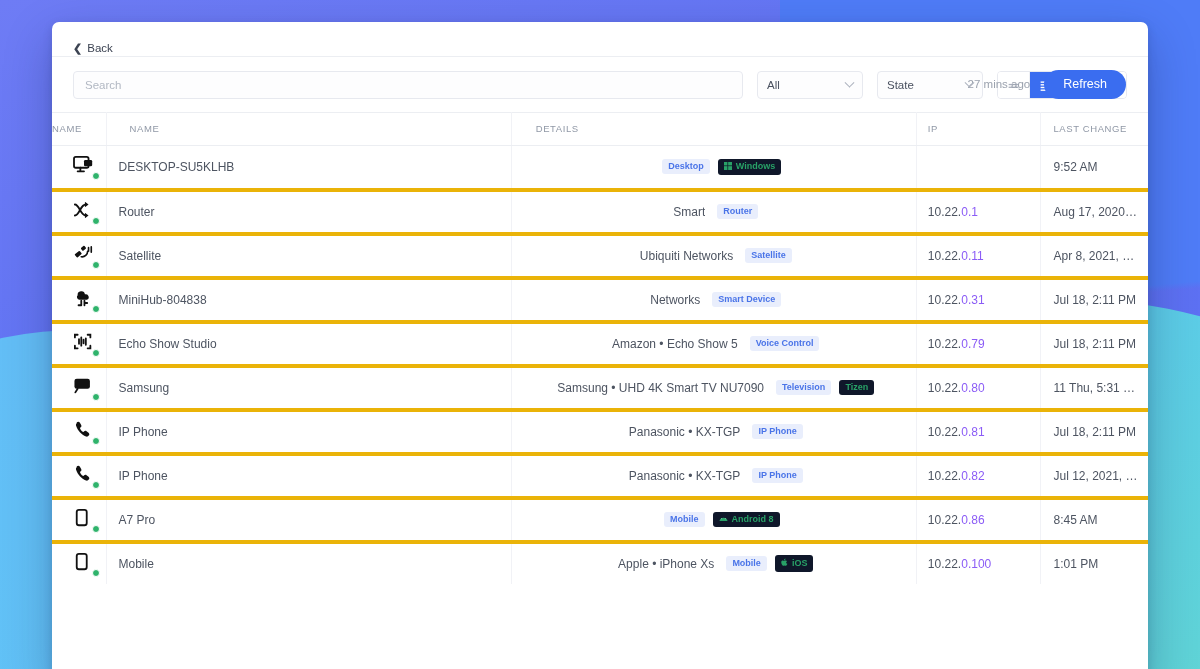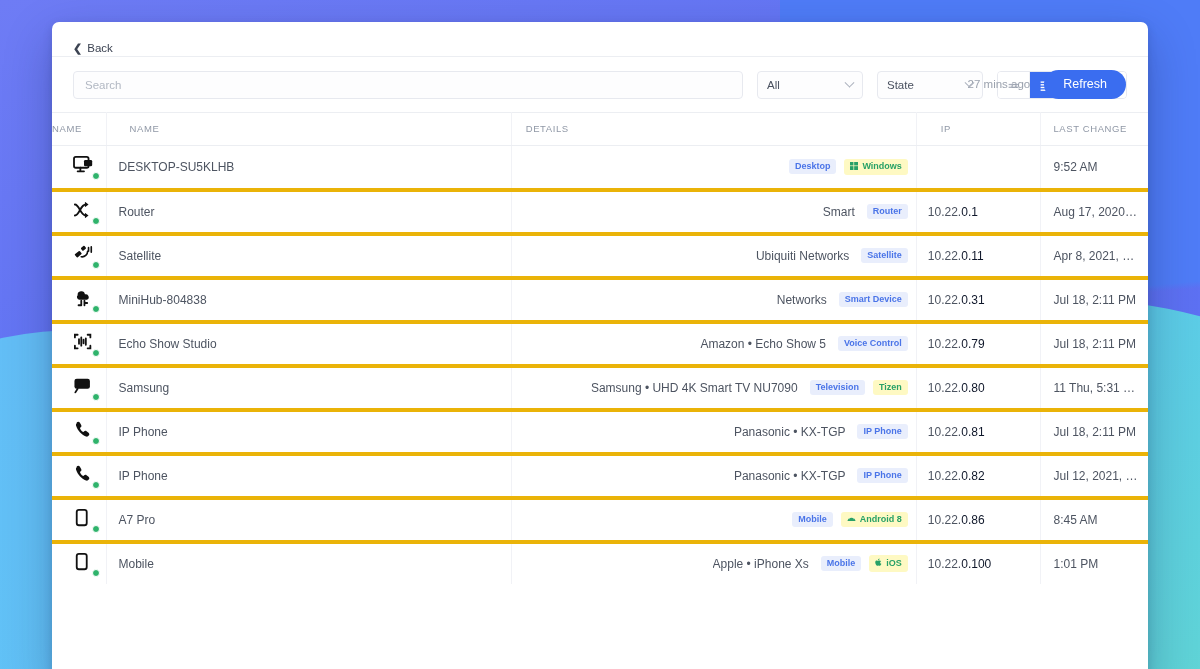--- a/index.html
+++ b/index.html
@@ -123,34 +123,34 @@
   .col-name   { width: 390px; }
   .col-det    { width: 390px; }
   .col-ip     { width: 120px; }
   .col-change { width: 103px; }
 
   .pad-l { padding-left: 21px; }
   .cell-type { padding-left: 21px; }
   .cell-name { padding-left: 12px; color: #4d5461; }
   .cell-det  { padding-left: 12px; color: #5b6270; position: relative; }
   .cell-ip   { padding-left: 11px; color: #8a919e; white-space: nowrap; }
-  .cell-ip .ip-hi { color: #0f172a; }
+  .cell-ip .ip-hi { color: #8b5cf6; }
   .cell-chg  { padding-left: 12px; color: #5b6270; white-space: nowrap;
                overflow: hidden; text-overflow: ellipsis; }
 
-  .det-wrap { display: flex; align-items: center; justify-content: flex-end; padding-right: 8px; }
+  .det-wrap { display: flex; align-items: center; justify-content: center; padding-right: 8px; }
   .det-text { white-space: nowrap; overflow: hidden; text-overflow: ellipsis; }
   .badges { display: flex; align-items: center; gap: 8px; flex: 0 0 auto; margin-left: 12px; }
   .badge {
     font-size: 9px; font-weight: 700; border-radius: 3px;
     padding: 3px 6px; line-height: 1; white-space: nowrap;
     display: inline-flex; align-items: center; gap: 4px;
   }
   .badge.blue  { background: #e9eefc; color: #4a74e8; }
-  .badge.green { background: #fef9c3; color: #28a167; }
+  .badge.green { background: #0f172a; color: #28a167; }
 
   
   .type-icon { position: relative; width: 26px; height: 24px; }
   .type-icon svg { display: block; }
   .dot {
     position: absolute; right: -1px; bottom: -1px;
     width: 8px; height: 8px; border-radius: 50%;
     background: #2fb36b; border: 1.5px solid #fff;
   }
   .tbl-wrap { height: 472px; overflow: hidden; }
@@ -232,22 +232,22 @@
         <col class="col-type">
           <col class="col-name">
           <col class="col-det">
         <col class="col-ip">
           <col class="col-change">
       </colgroup>
       <thead>
         <tr>
           <th class="pad-l">NAME</th>
           <th style="padding-left:23px">NAME</th>
-          <th style="padding-left:14px">DETAILS</th>
-          <th style="padding-left:24px">IP</th>
+          <th style="padding-left:24px">DETAILS</th>
+          <th style="padding-left:11px">IP</th>
           <th style="padding-left:12px">LAST CHANGE</th>
         </tr>
       </thead>
       <tbody id="tbody">
           <tr>
             <td class="cell-type">
               <div class="type-icon">
                 <svg width="22" height="20" viewBox="0 0 24 22">
                   <rect x="1" y="2" width="16" height="12" rx="2" fill="none" stroke="#111" stroke-width="2"></rect>
                   <rect x="12" y="5.5" width="9" height="7" rx="1.5" fill="#111"></rect>

